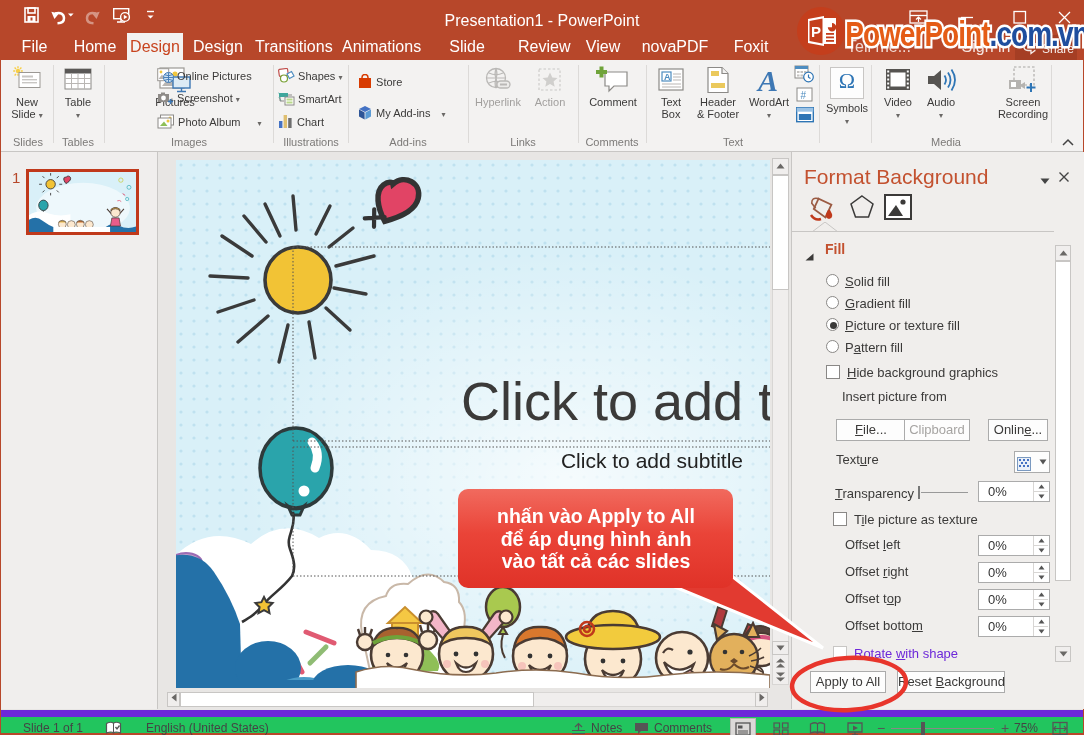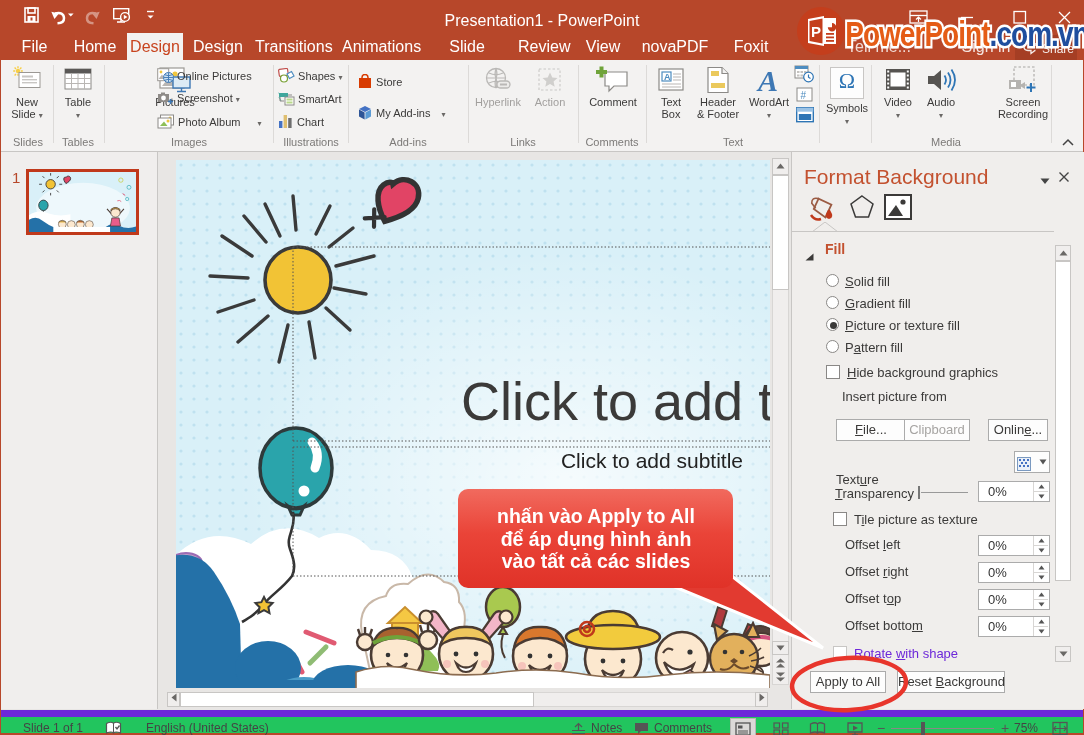--- a/index.html
+++ b/index.html
@@ -635,21 +635,21 @@
         <div class="plabel" style="left:53px;top:166px;"><u>P</u>icture or texture fill</div>
     <div class="radio" style="left:34px;top:188px;"></div>
         <div class="plabel" style="left:53px;top:188px;">P<u>a</u>ttern fill</div>
     <div class="chk" style="left:34px;top:213px;"></div>
         <div class="plabel" style="left:55px;top:213px;"><u>H</u>ide background graphics</div>
     <div class="plabel" style="left:42px;top:237px;margin-left:8px;">Insert picture from</div>
     <div class="btn" style="left:44px;top:267px;width:70px;"><u>F</u>ile...</div>
     <div class="btn" style="left:112px;top:267px;width:66px;color:#A6A4A2;">Clipboard</div>
     <div class="btn" style="left:196px;top:267px;width:60px;">Onlin<u>e</u>...</div>
 
-    <div class="plabel" style="left:44px;top:320px;">Text<u>u</u>re</div>
+    <div class="plabel" style="left:44px;top:300px;">Text<u>u</u>re</div>
     <div class="btn" style="left:222px;top:299px;width:36px;height:22px;padding:2px 0;">
       <svg width="14" height="14" viewBox="0 0 14 14" style="vertical-align:-3px">
             <rect x="0.5" y="0.5" width="13" height="13" fill="#EAF0F8" stroke="#7A99C0"></rect>
             <g fill="#4472C4">
               <rect x="2" y="2" width="2" height="2"></rect>
               <rect x="6" y="2" width="2" height="2"></rect>
               <rect x="10" y="2" width="2" height="2"></rect>
               <rect x="4" y="5" width="2" height="2"></rect>
               <rect x="8" y="5" width="2" height="2"></rect>
               <rect x="2" y="8" width="2" height="2"></rect>

